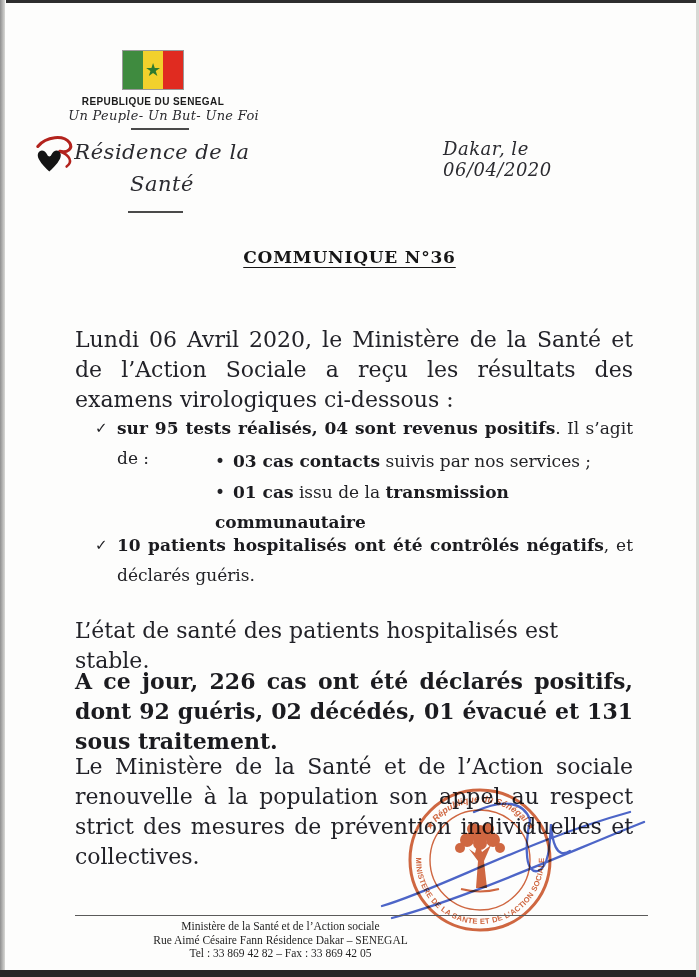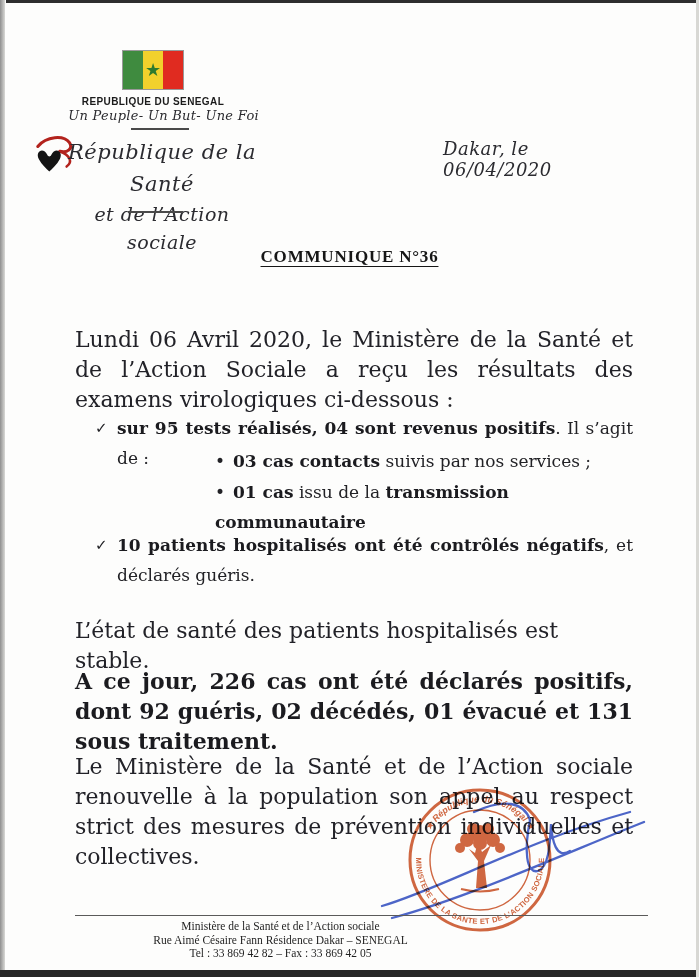--- a/index.html
+++ b/index.html
@@ -32,21 +32,21 @@
   
   .logo{position:absolute;left:33px;top:133px;width:48px;height:48px;}
   .ministry{position:absolute;left:62px;top:136px;width:200px;text-align:center;font-style:italic;color:#2b2b30;}
   .ministry .l1{font-size:21px;line-height:32px;letter-spacing:.5px;}
   .ministry .l2{font-size:19px;line-height:28px;letter-spacing:.5px;}
   .dateline{position:absolute;left:443px;top:138px;width:200px;font-style:italic;font-size:18px;color:#2b2b30;letter-spacing:.5px;}
 
   
   .title{position:absolute;left:0;top:247px;width:699px;text-align:center;
     font-weight:bold;font-size:17px;letter-spacing:.8px;
-    text-decoration:underline;text-underline-offset:4px;color:#161616;font-family:Liberation Serif, serif;}
+    text-decoration:underline;text-underline-offset:4px;color:#161616;}
 
   
   .para{position:absolute;left:75px;width:558px;font-size:22px;line-height:30px;text-align:justify;color:#222228;}
   .p1{top:325px;}
   .p2{top:616px;text-align:left;}
   .p3{top:666px;font-weight:bold;color:#1b1b1f;}
   .p4{top:752px;}
   .check-item{position:absolute;left:95px;width:538px;font-size:17px;line-height:30px;text-align:justify;padding-left:22px;box-sizing:border-box;}
   .check-item .check{position:absolute;left:0;top:0;font-family:"DejaVu Sans",sans-serif;font-size:15px;}
   .c1{top:413px;}
@@ -87,22 +87,21 @@
   </div>
   <div class="hr-small hr1"></div>
 
   <svg class="logo" viewBox="0 0 50 50">
     <path d="M5 14 C14 3 32 2 38 10 C42 16 36 21 28 19" fill="none" stroke="#b3231d" stroke-width="3.2" stroke-linecap="round"></path>
     <path d="M28 19 C38 23 42 30 35 35" fill="none" stroke="#b3231d" stroke-width="2.6" stroke-linecap="round"></path>
     <path d="M15 23 C11 14 2 19 6 27 C9 33 14 37 17 40 C20 37 25 33 28 27 C32 19 23 14 19 23 C18 25 16 25 15 23 Z" fill="#141414"></path>
   </svg>
 
   <div class="ministry">
-    <div class="l1">République de la Santé</div>
-    <div class="l2">et de l’Action sociale</div>
+    <div class="l1">Résidence de la Santé</div>
   </div>
   <div class="hr-small hr2"></div>
 
   <div class="dateline">Dakar, le 06/04/2020</div>
 
   <div class="title">COMMUNIQUE N°36</div>
 
   <div class="para p1">Lundi 06 Avril 2020, le Ministère de la Santé et de l’Action Sociale a reçu les résultats des examens virologiques ci-dessous :</div>
 
   <div class="check-item c1">

